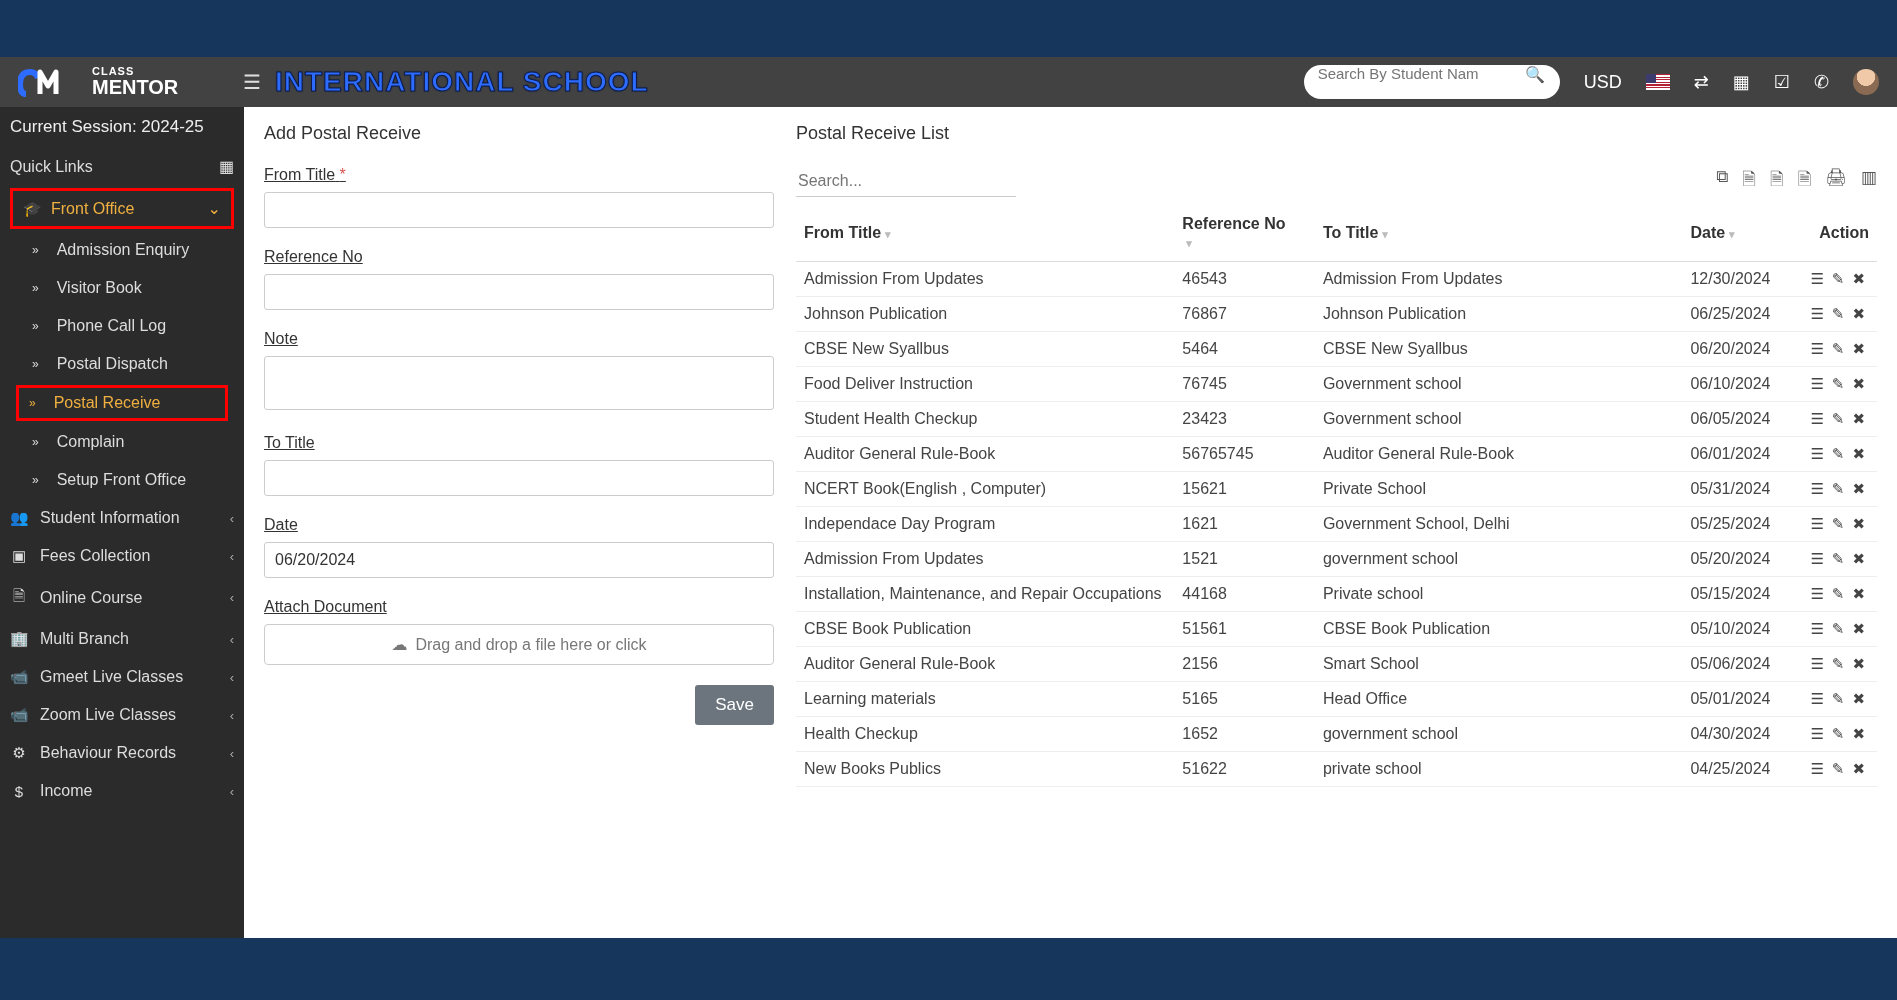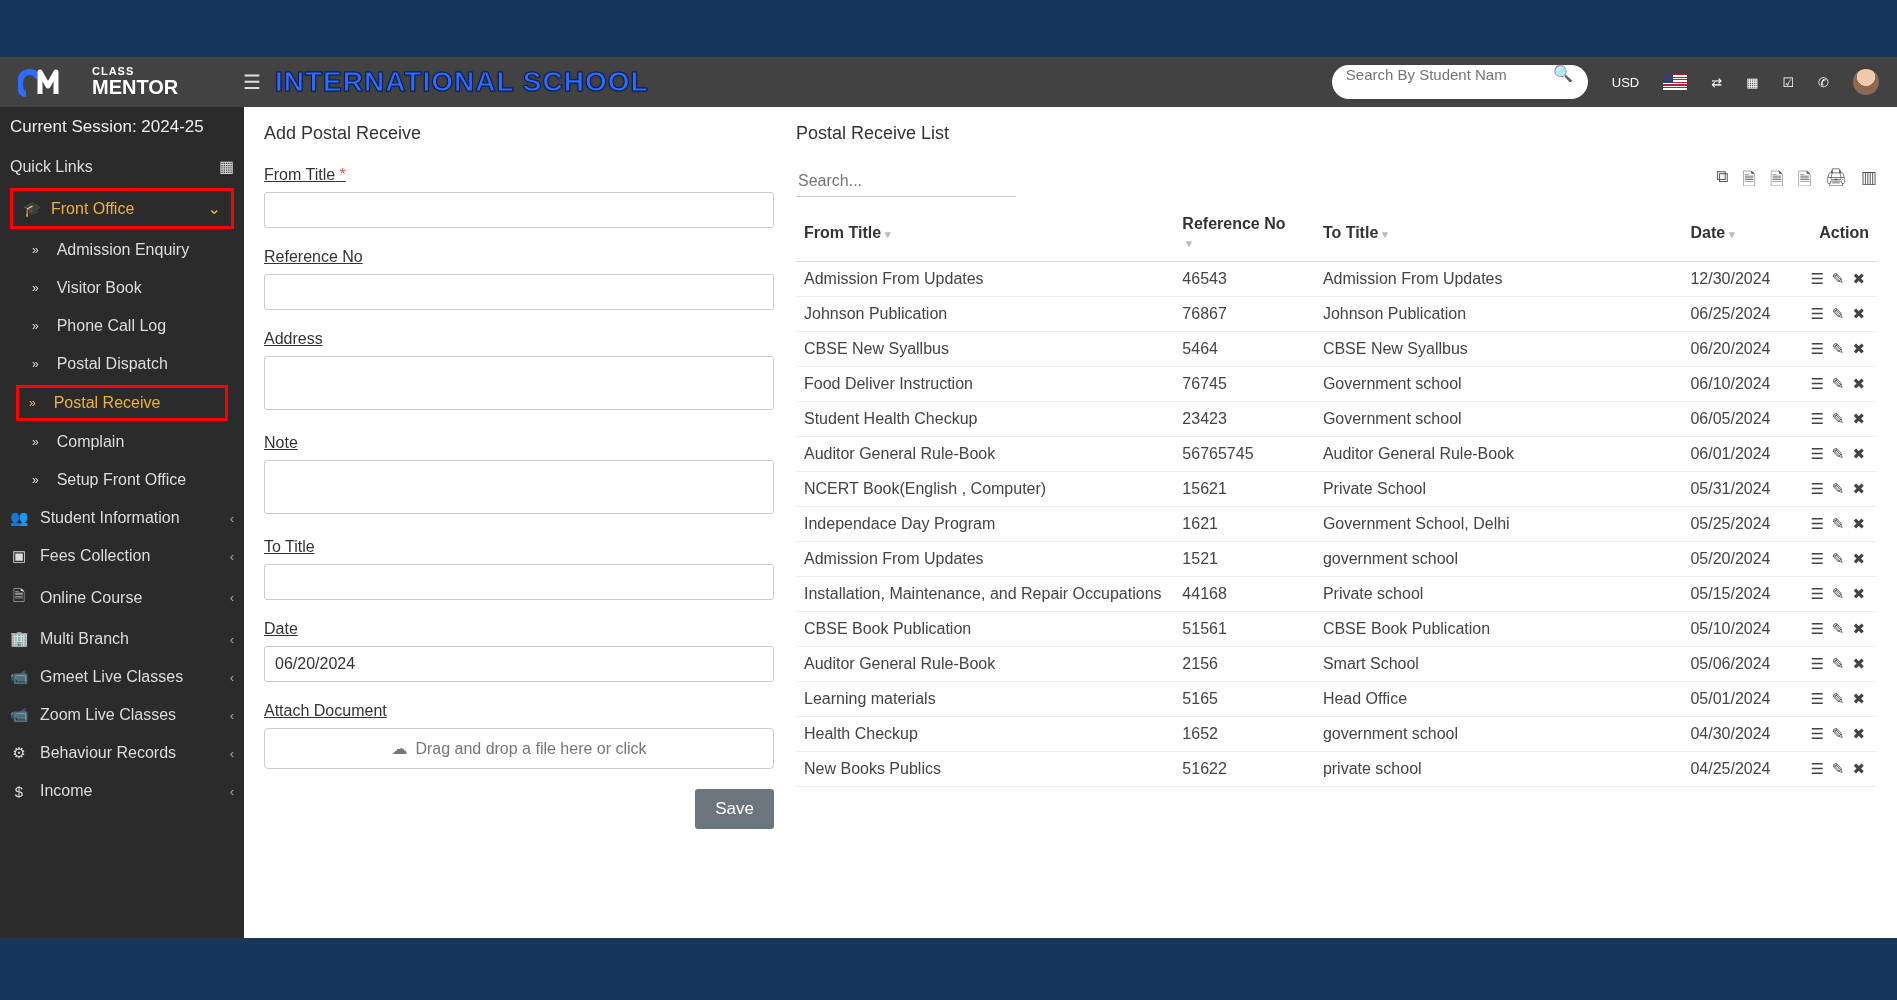--- a/index.html
+++ b/index.html
@@ -6,24 +6,24 @@
 body { background: #17365c; width: 1897px; height: 1000px; overflow: hidden; }
 .app-wrap { position: absolute; top: 57px; left: 0; right: 0; bottom: 62px; background: #fff; display: flex; flex-direction: column; }
 .topbar { height: 50px; background: #424242; display: flex; align-items: center; padding: 0 18px; color: #fff; }
 .logo-area { width: 225px; display: flex; align-items: center; gap: 24px; }
 .logo-svg { width: 50px; height: 36px; }
 .logo-text { font-size: 11px; font-weight: bold; letter-spacing: 1px; line-height: 1.05; }
 .logo-text .big { font-size: 20px; letter-spacing: 0; }
 .hamburger { font-size: 20px; color: #ddd; cursor: pointer; margin-right: 14px; }
 .school-name { font-size: 28px; font-weight: bold; color: #2d6cff; -webkit-text-stroke: 1px #0a1a4a; text-shadow: 0 0 2px #0a1a4a; letter-spacing: 1px; }
 .topbar-right { margin-left: auto; display: flex; align-items: center; gap: 24px; }
-.search-wrap { background: #fff; border-radius: 20px; height: 34px; width: 256px; display: flex; align-items: flex-end; padding: 16px 14px; }
+.search-wrap { background: #fff; border-radius: 20px; height: 34px; width: 256px; display: flex; align-items: flex-start; padding: 0 14px; }
 .search-input { border: none; outline: none; flex: 1; font-size: 15px; color: #555; background: transparent; }
 .search-icon { color: #555; font-size: 16px; }
-.top-icon { color: #fff; font-size: 13px; cursor: pointer; }
+.top-icon { color: #fff; font-size: 18px; cursor: pointer; }
 .flag { width: 24px; height: 16px; background: linear-gradient(to bottom, #b22234 8%, #fff 8% 16%, #b22234 16% 24%, #fff 24% 32%, #b22234 32% 40%, #fff 40% 48%, #b22234 48% 56%, #fff 56% 64%, #b22234 64% 72%, #fff 72% 80%, #b22234 80% 88%, #fff 88%); position: relative; }
 .flag::before { content: ''; position: absolute; top: 0; left: 0; width: 10px; height: 9px; background: #3c3b6e; }
 .avatar { width: 26px; height: 26px; border-radius: 50%; background: radial-gradient(circle at 50% 30%, #f0c9a8 40%, #8a6a52 42%); }
 .body-area { flex: 1; display: flex; overflow: hidden; }
 .sidebar { width: 244px; background: #2b2b2b; color: #ddd; overflow-y: auto; position: relative; }
 .sidebar::-webkit-scrollbar { width: 8px; }
 .sidebar::-webkit-scrollbar-thumb { background: #555; }
 .sb-row { padding: 10px 10px; font-size: 16px; display: flex; align-items: center; gap: 12px; cursor: pointer; }
 .sb-session { font-size: 17px; color: #eee; }
 .sb-quick { display: flex; justify-content: space-between; align-items: center; }
@@ -166,24 +166,20 @@
 
         <div class="form-group">
           <label class="form-label"><span>From Title</span> <span class="required">*</span></label>
           <input class="form-input" style="">
         </div>
         <div class="form-group">
           <label class="form-label">Reference No</label>
           <input class="form-input" style="">
         </div>
         <div class="form-group">
-          <label class="form-label">Address</label>
-          <textarea class="form-textarea" rows="2" style=""></textarea>
-        </div>
-        <div class="form-group">
           <label class="form-label">Note</label>
           <textarea class="form-textarea" rows="2" style=""></textarea>
         </div>
         <div class="form-group">
           <label class="form-label">To Title</label>
           <input class="form-input" style="">
         </div>
         <div class="form-group">
           <label class="form-label">Date</label>
           <input class="form-input" value="06/20/2024" style="">

